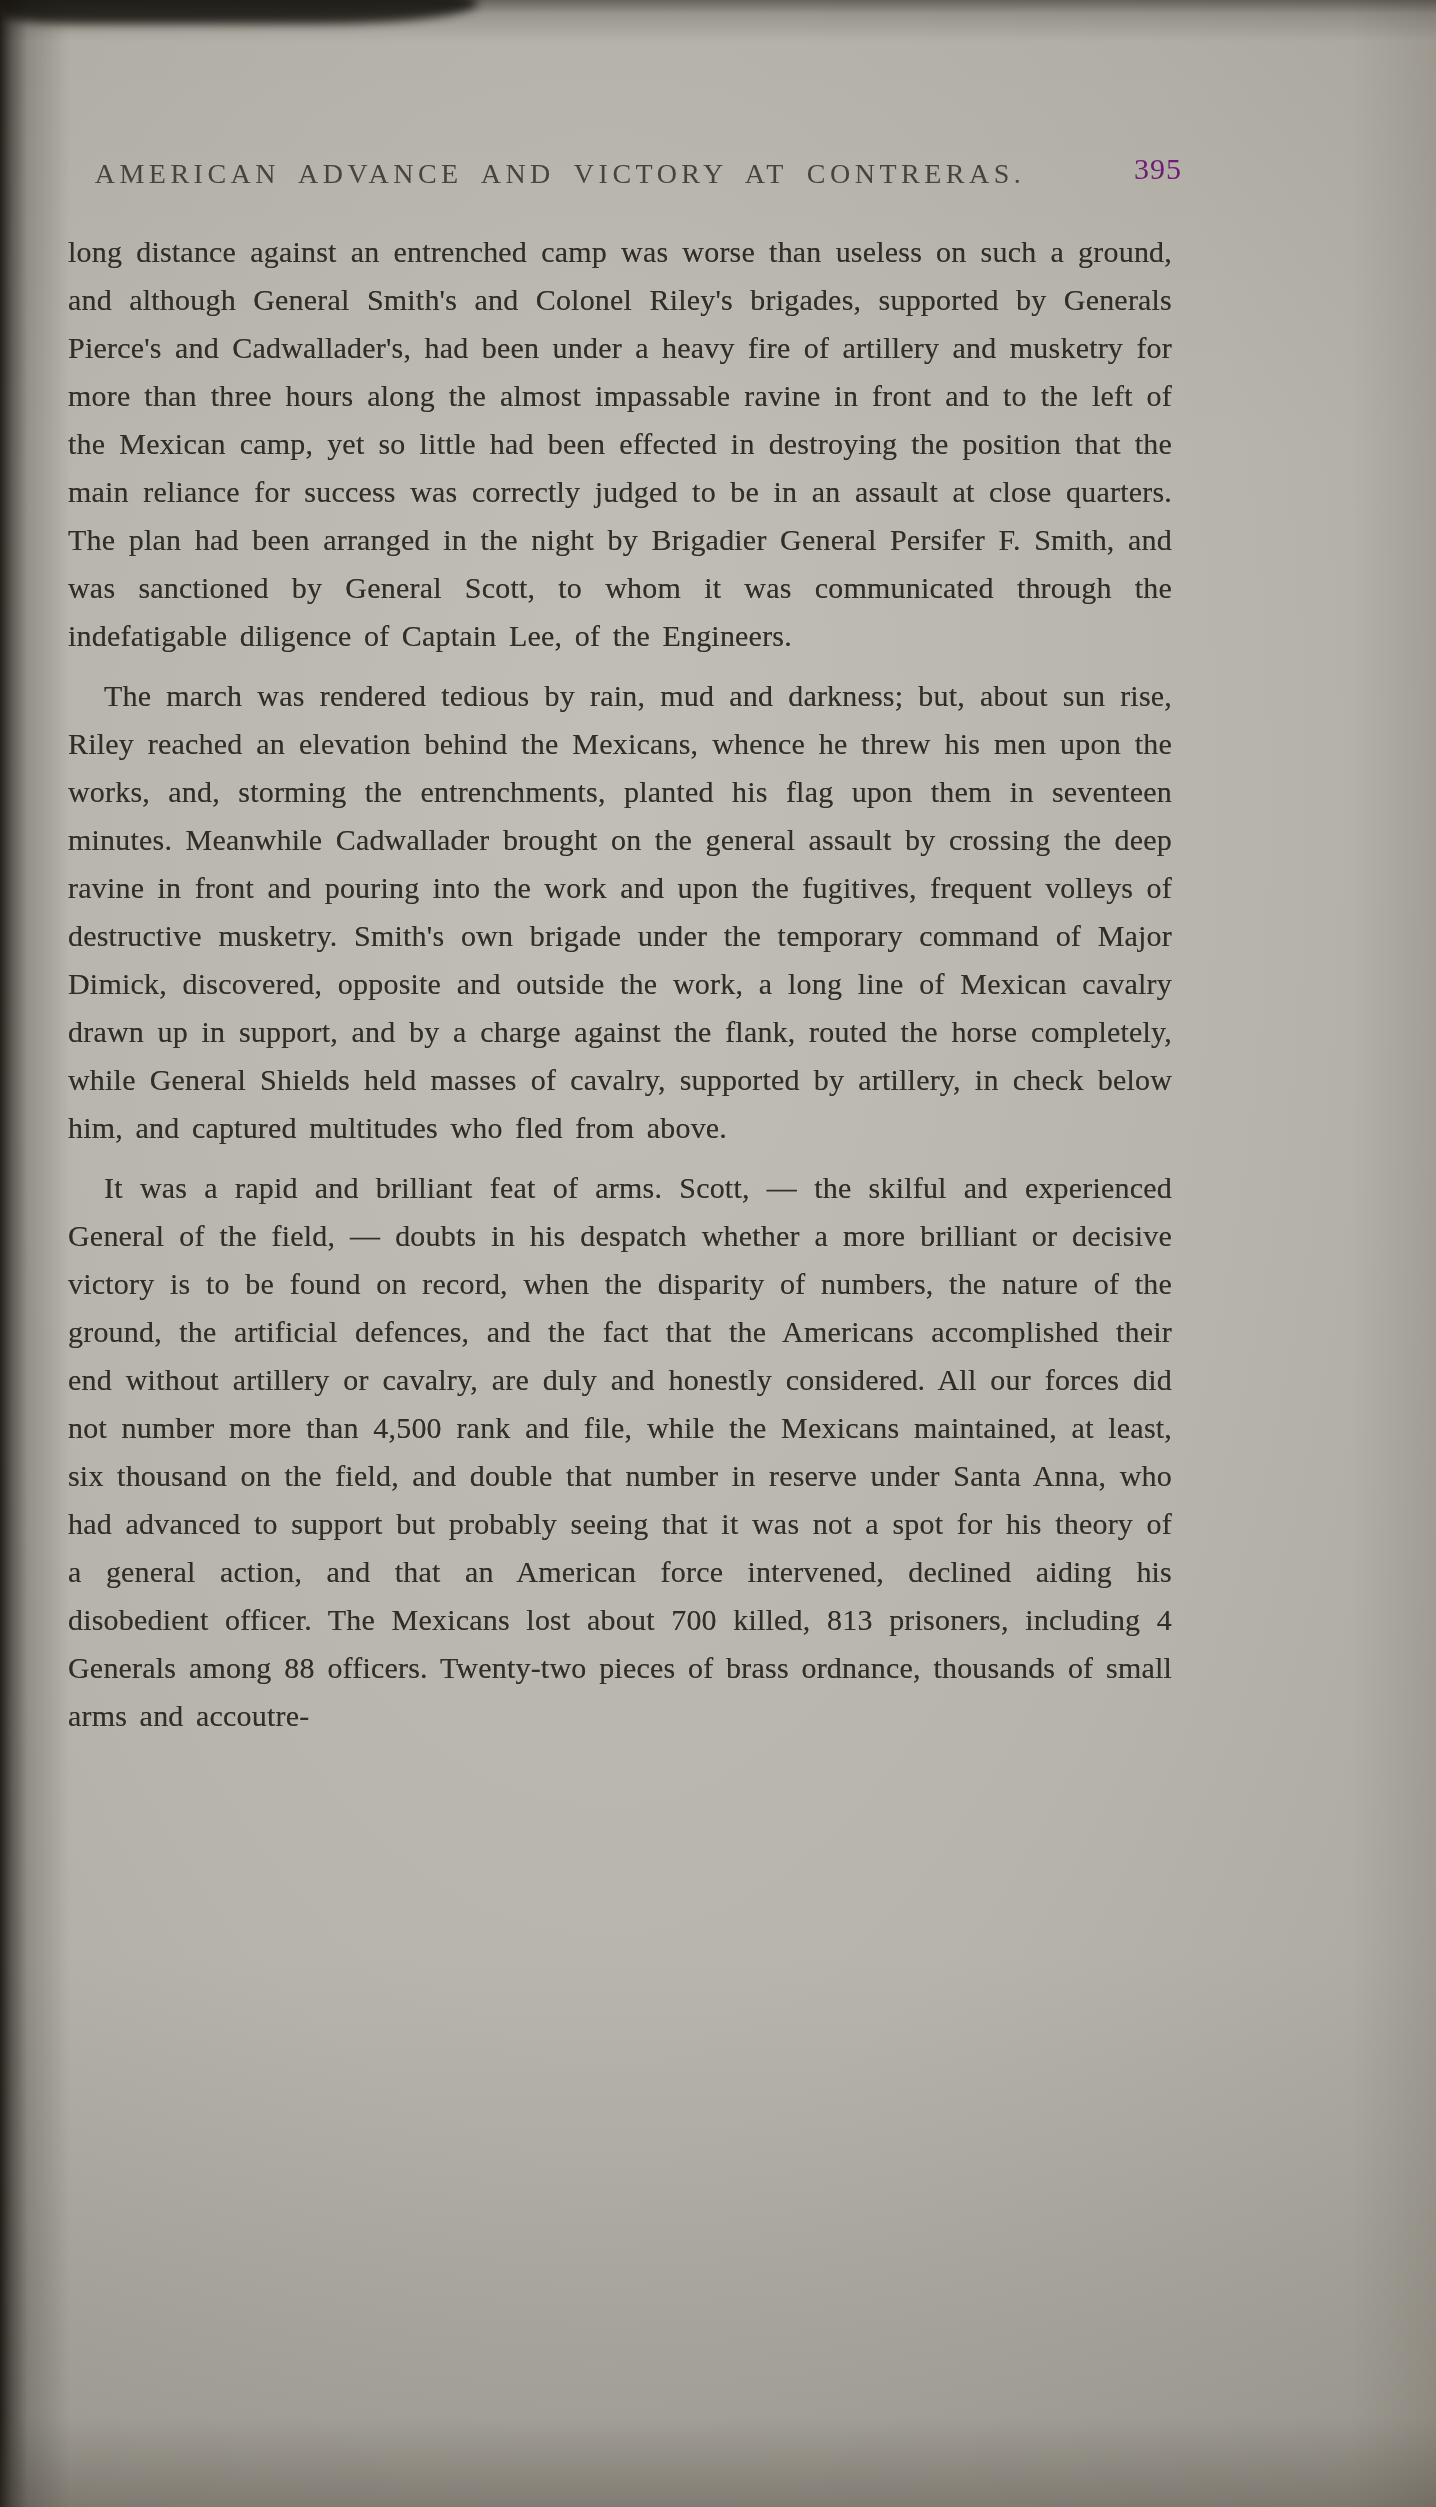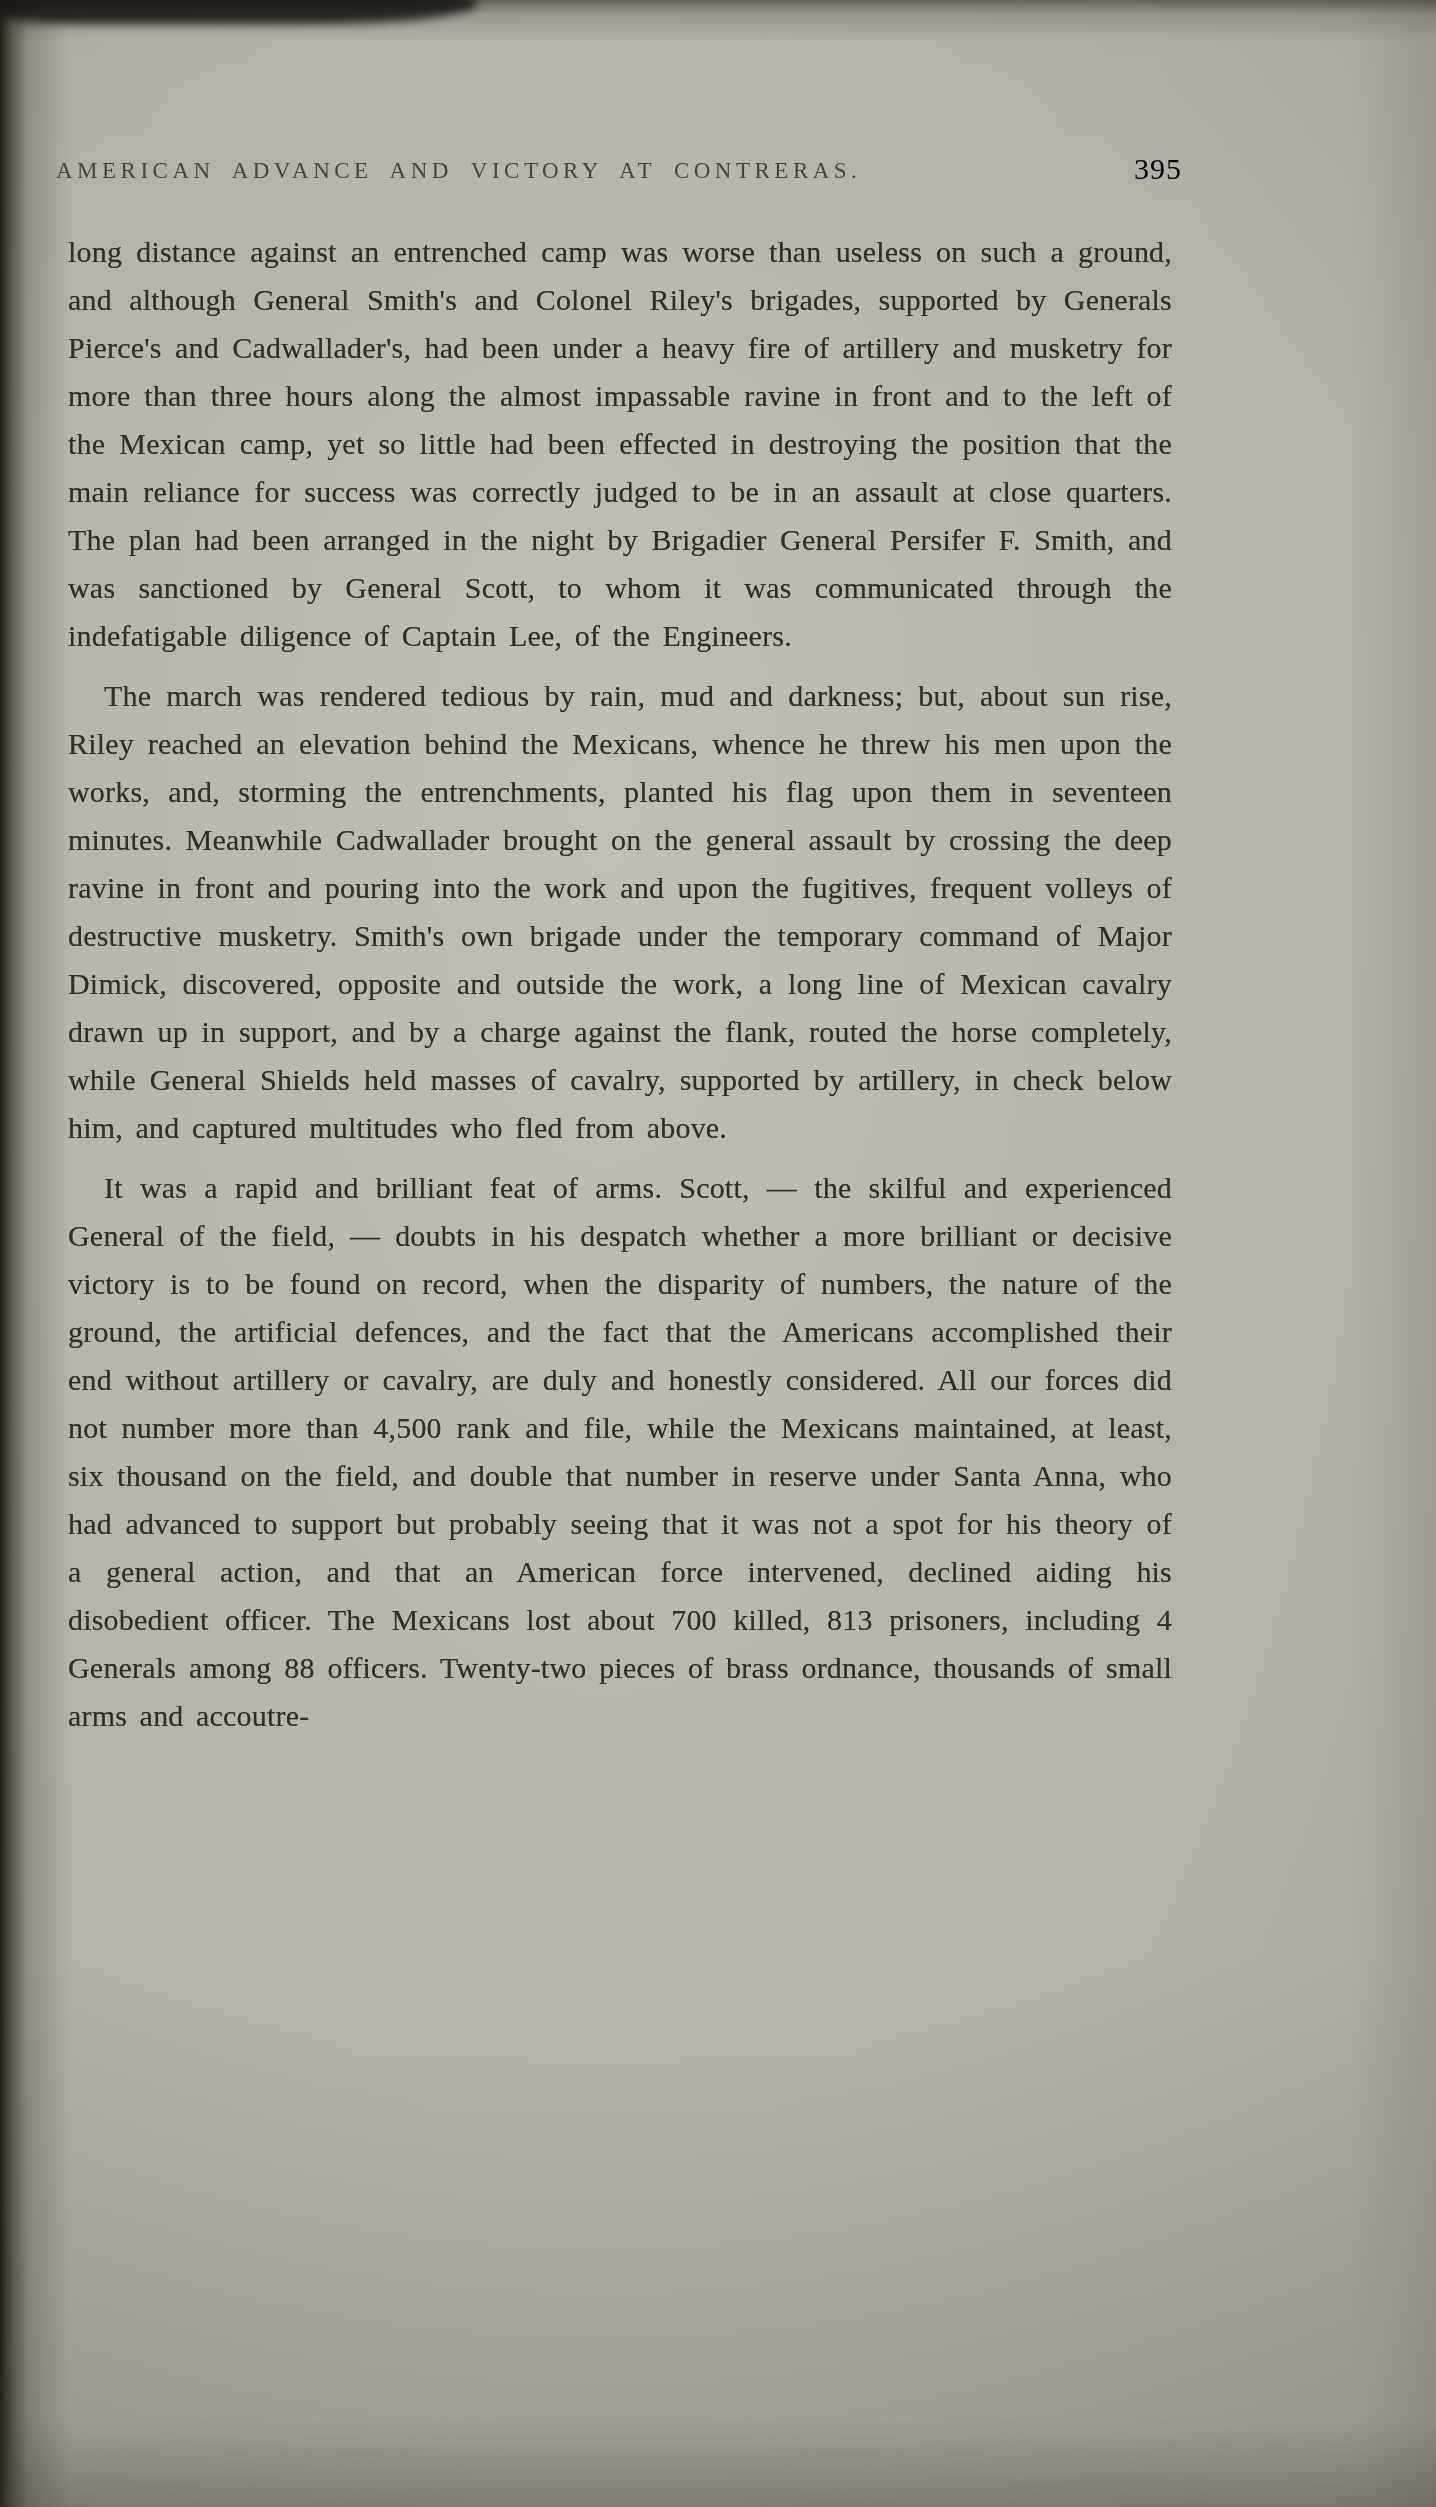--- a/index.html
+++ b/index.html
@@ -76,33 +76,34 @@
     width: 1128px;
   }
 
   .running-head {
     position: relative;
     height: 46px;
     color: #45423a;
   }
   .running-head .title {
     display: block;
+    text-align: center;
     padding-right: 120px;
-    font-size: 23px;
+    font-size: 28px;
     letter-spacing: 4.5px;
     word-spacing: 8px;
     color: #47443b;
   }
   .running-head .folio {
     position: absolute;
     right: 2px;
     top: -6px;
     font-size: 30px;
     letter-spacing: 1px;
-    color: #000000;
+    color: #701a75;
   }
 
   .body-text {
     margin-top: 24px;
     color: #302e27;
     font-size: 30px;
     line-height: 48px;
     text-align: justify;
     word-spacing: 0.16em;
     letter-spacing: 0.2px;

